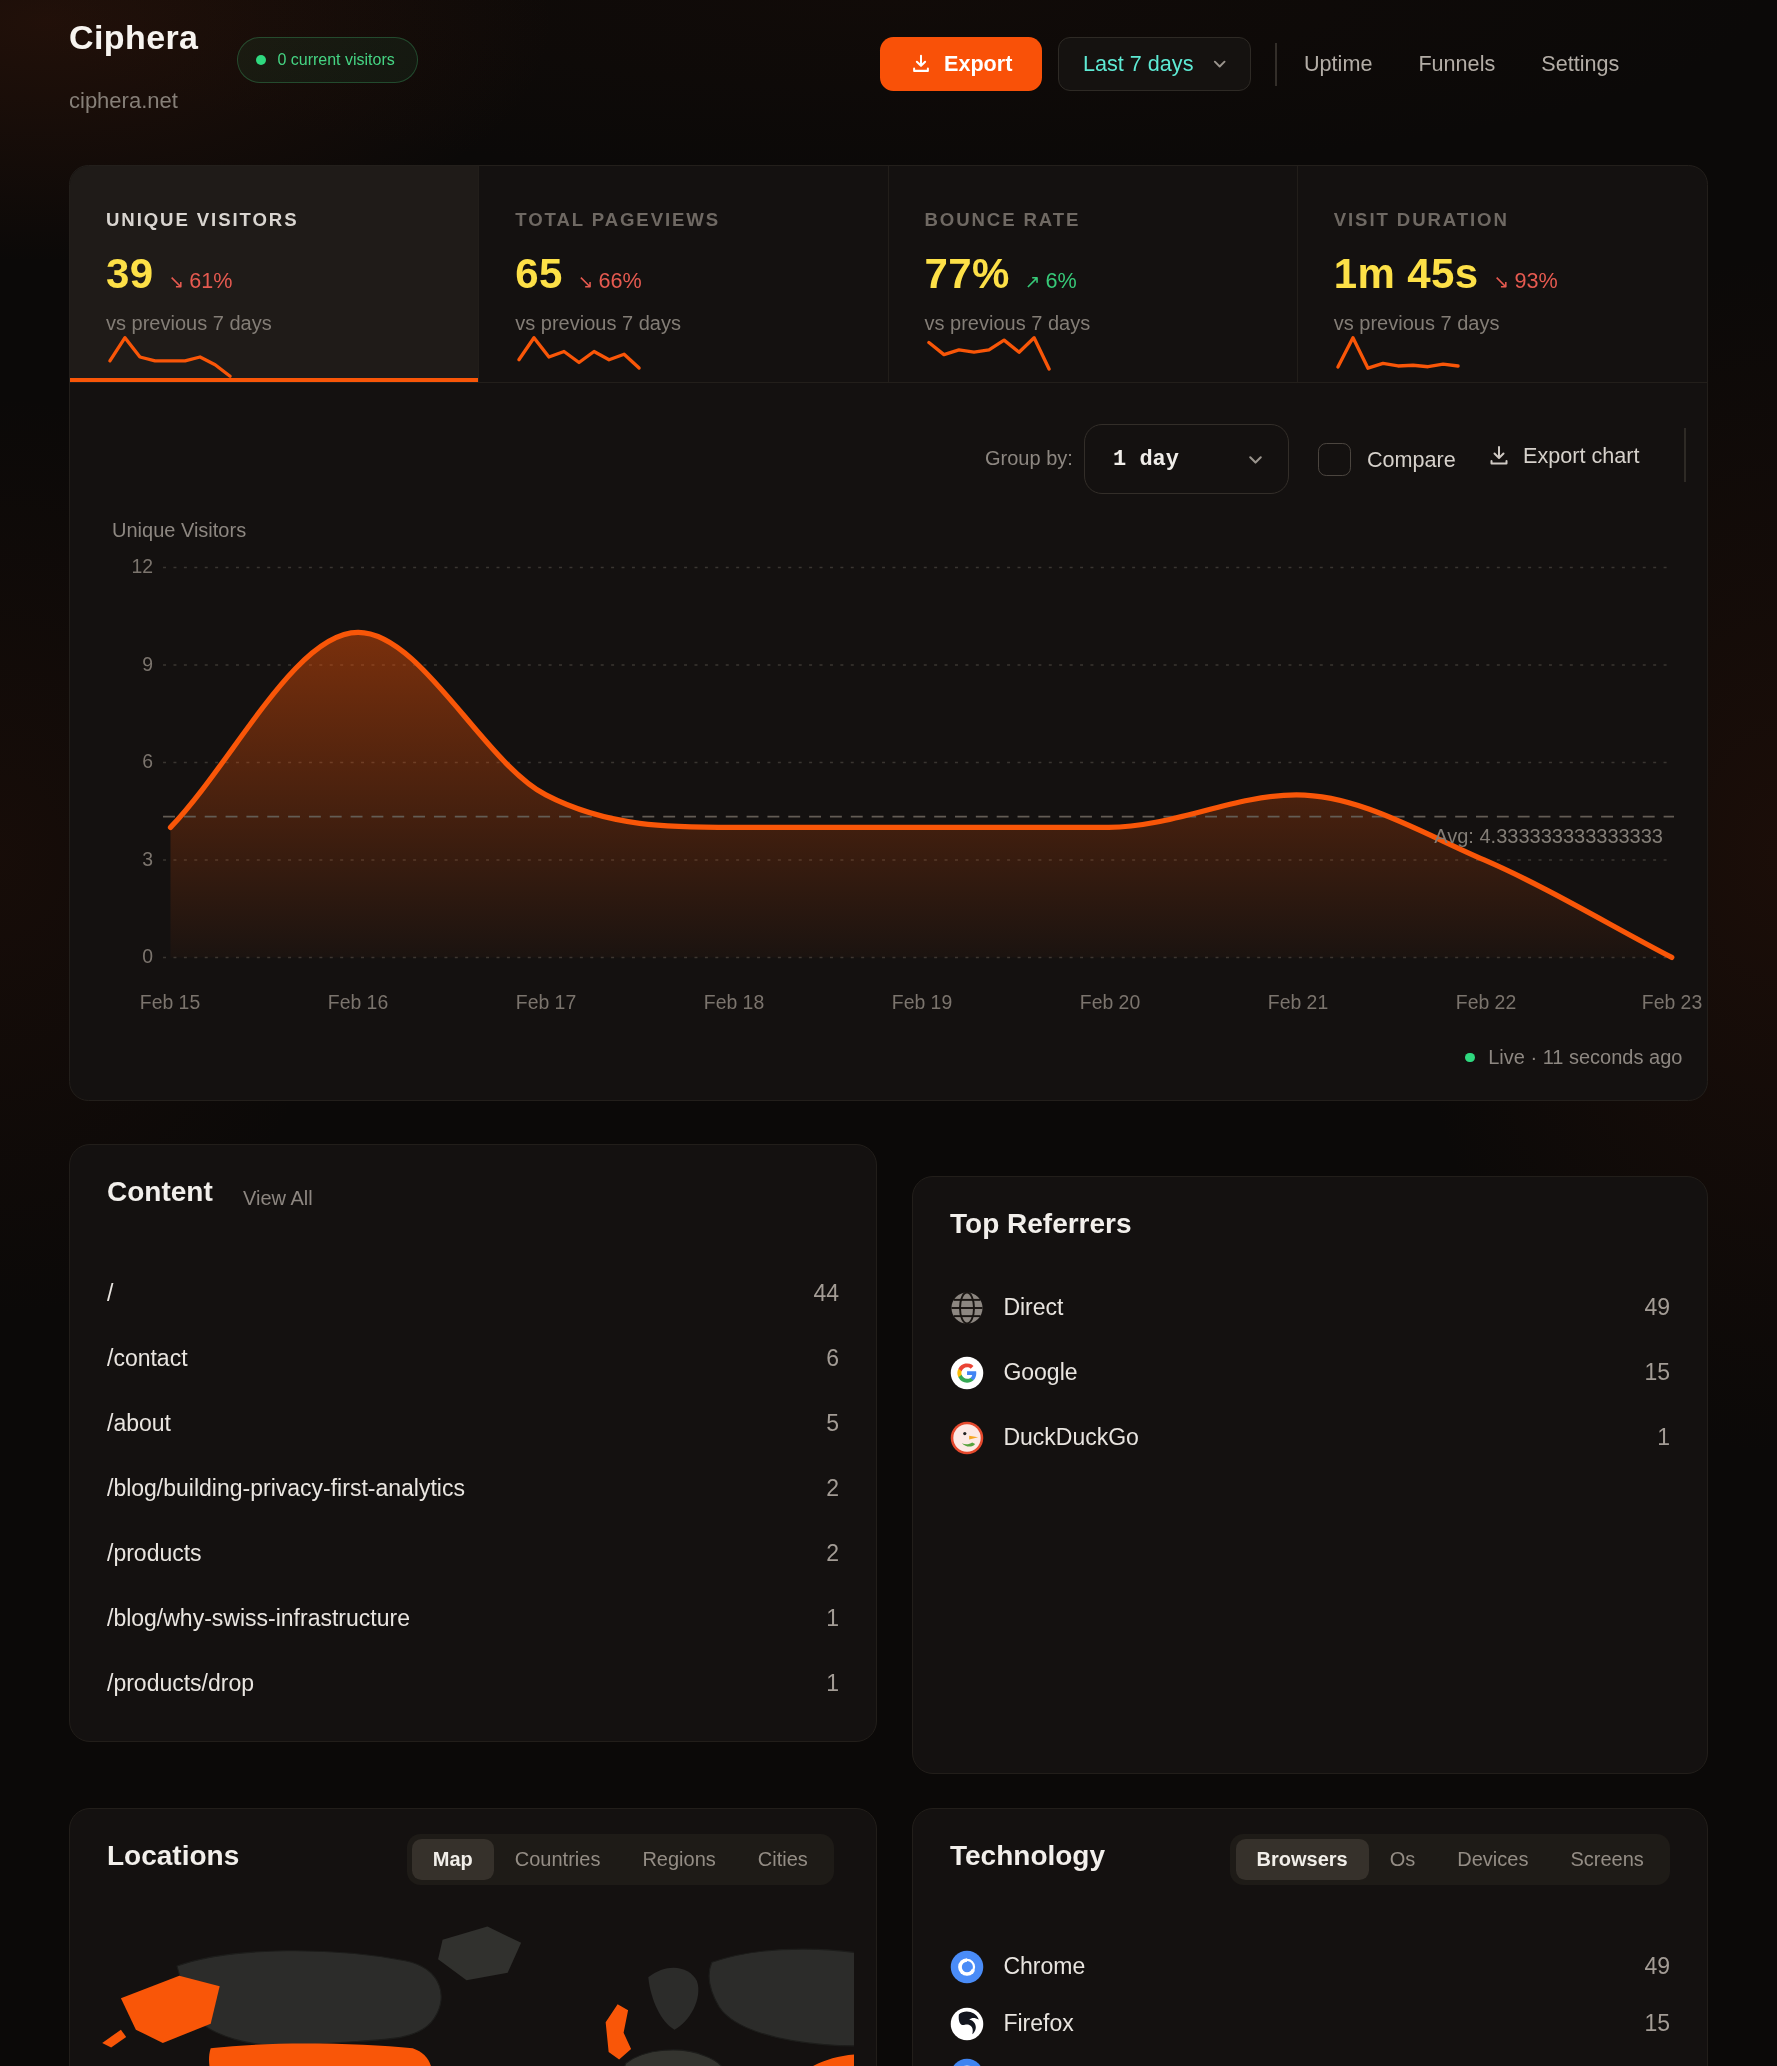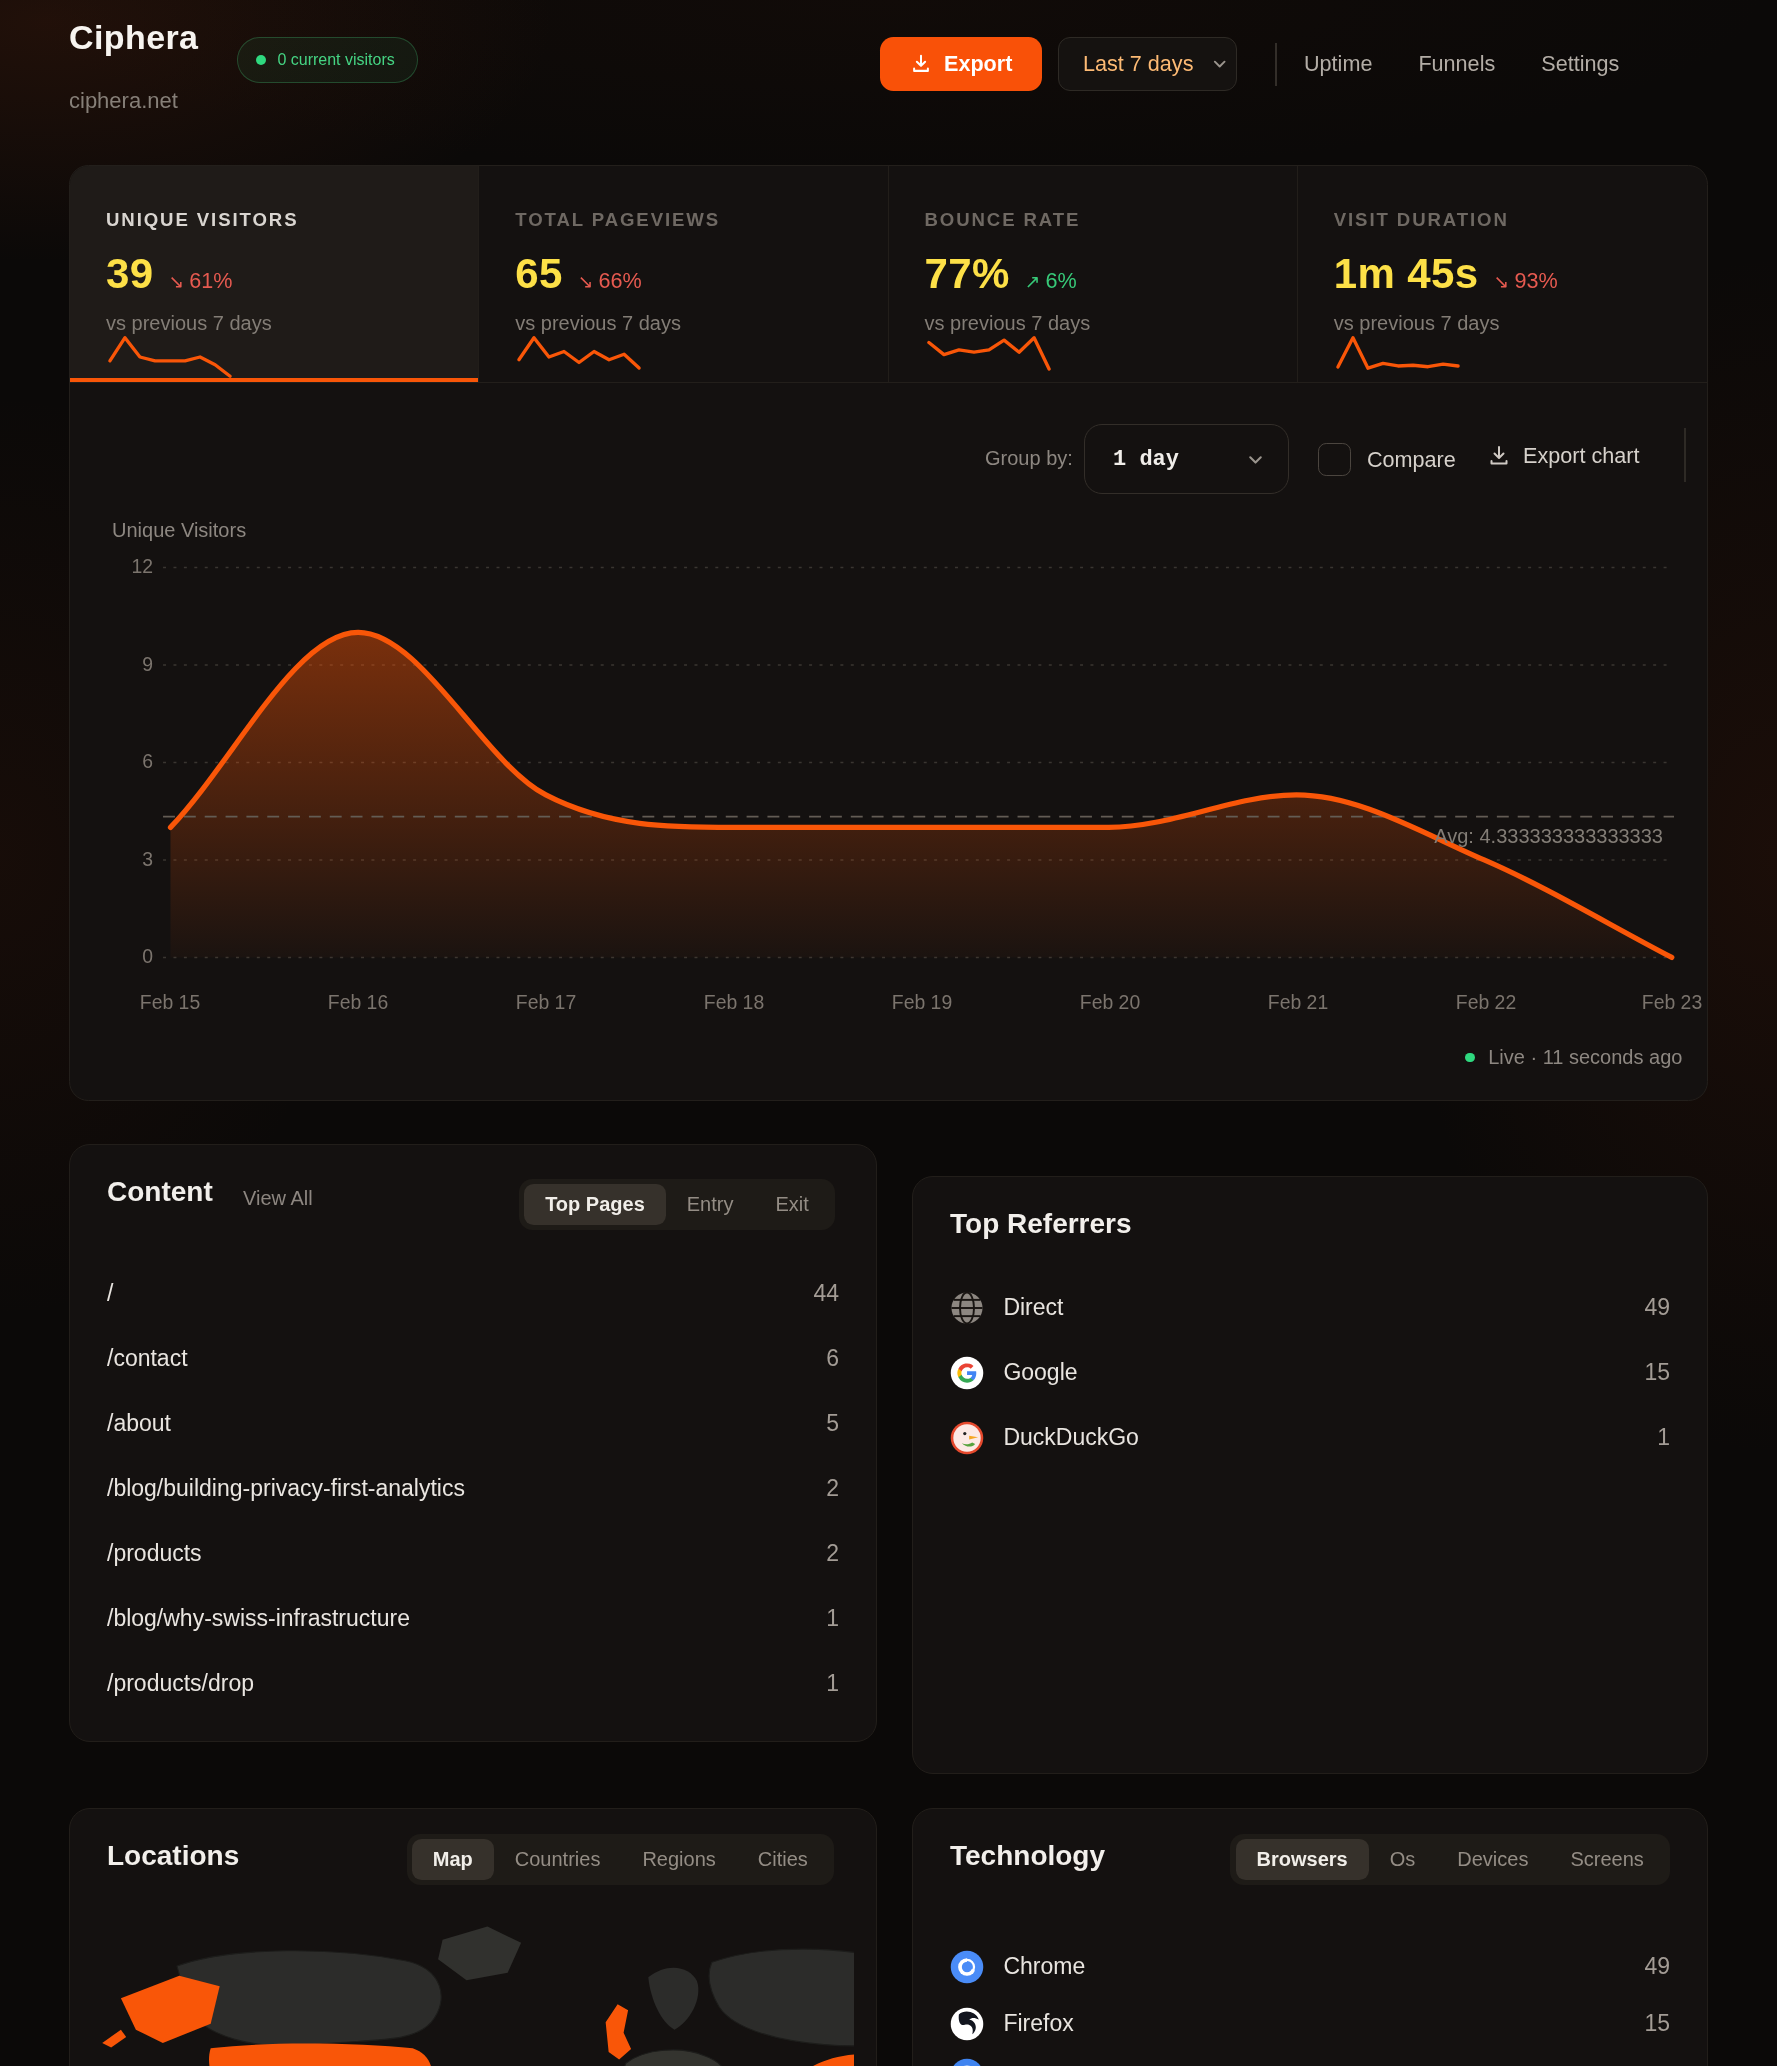--- a/index.html
+++ b/index.html
@@ -20,22 +20,22 @@
   .site-title { position:absolute; left:69px; top:18px; font-size:34px; font-weight:700; letter-spacing:0.4px; color:#f7f4f0; }
   .visitors-badge { position:absolute; left:237px; top:37px; height:46px; display:flex; align-items:center; gap:11px;
     padding:0 22px 0 18px; border-radius:25px; background:rgba(42,150,86,.10); border:1.1px solid rgba(72,205,125,.28);
     font-size:16px; color:#45d483; cursor:pointer; }
   .green-dot { width:10.4px; height:10.4px; border-radius:50%; background:#2fd97f; }
   .site-domain { position:absolute; left:69px; top:88px; font-size:22px; color:#867f78; }
 
   .export-btn { position:absolute; left:880px; top:37px; height:54px; padding:0 30px; display:flex; align-items:center; gap:12px;
     background:#f95108; border:none; border-radius:13.4px; color:#fff; font-size:21.6px; font-weight:600; cursor:pointer;
     font-family:inherit; }
-  .date-select { position:absolute; left:1058px; top:37px; height:54px; padding:0 7px 0 24px; display:flex; align-items:center; gap:16.4px;
-    background:#151210; border:1.1px solid #2e2a25; border-radius:12px; color:#fdba74; font-size:21.6px; cursor:pointer; font-family:inherit; }
+  .date-select { position:absolute; left:1058px; top:37px; height:54px; padding:0 21px 0 24px; display:flex; align-items:center; gap:16.4px;
+    background:#151210; border:1.1px solid #2e2a25; border-radius:12px; color:#5eead4; font-size:21.6px; cursor:pointer; font-family:inherit; }
   .header-vdiv { position:absolute; left:1275px; top:43px; width:1.5px; height:43px; background:#332e29; }
   .top-nav { position:absolute; left:1304px; top:51px; display:flex; gap:46px;text-align:center; }
   .top-nav a { font-size:21.6px; color:#b3ada6; text-decoration:none; cursor:pointer; }
 
   
   .main-panel { position:absolute; left:69px; top:165px; width:1639px; height:936px;
     background:#141110; border:0.7px solid #231f1b; border-radius:19.4px; overflow:hidden; }
 
   .stats-row { display:grid; grid-template-columns:repeat(4,1fr); height:217px; border-bottom:0.7px solid #231f1b; }
   .stat-card { position:relative; padding:43px 0 0 36px; border-right:0.7px solid #221e1a; cursor:pointer; }
@@ -263,25 +263,20 @@
 
     <div class="live-row">
       <span class="green-dot" style="width:9.7px;height:9.7px"></span>
       <span class="txt">Live · 11 seconds ago</span>
     </div>
   </section>
 
   <section class="panel content-panel">
     <h2 class="panel-title">Content</h2>
     <span class="view-all">View All</span>
-    <div class="tab-group">
-      <span class="tab active">Top Pages</span>
-      <span class="tab">Entry</span>
-      <span class="tab">Exit</span>
-    </div>
     <div class="rows">
       <div class="lrow">
           <span class="path">/</span>
           <span class="count">44</span>
         </div>
       <div class="lrow">
           <span class="path">/contact</span>
           <span class="count">6</span>
         </div>
       <div class="lrow">

